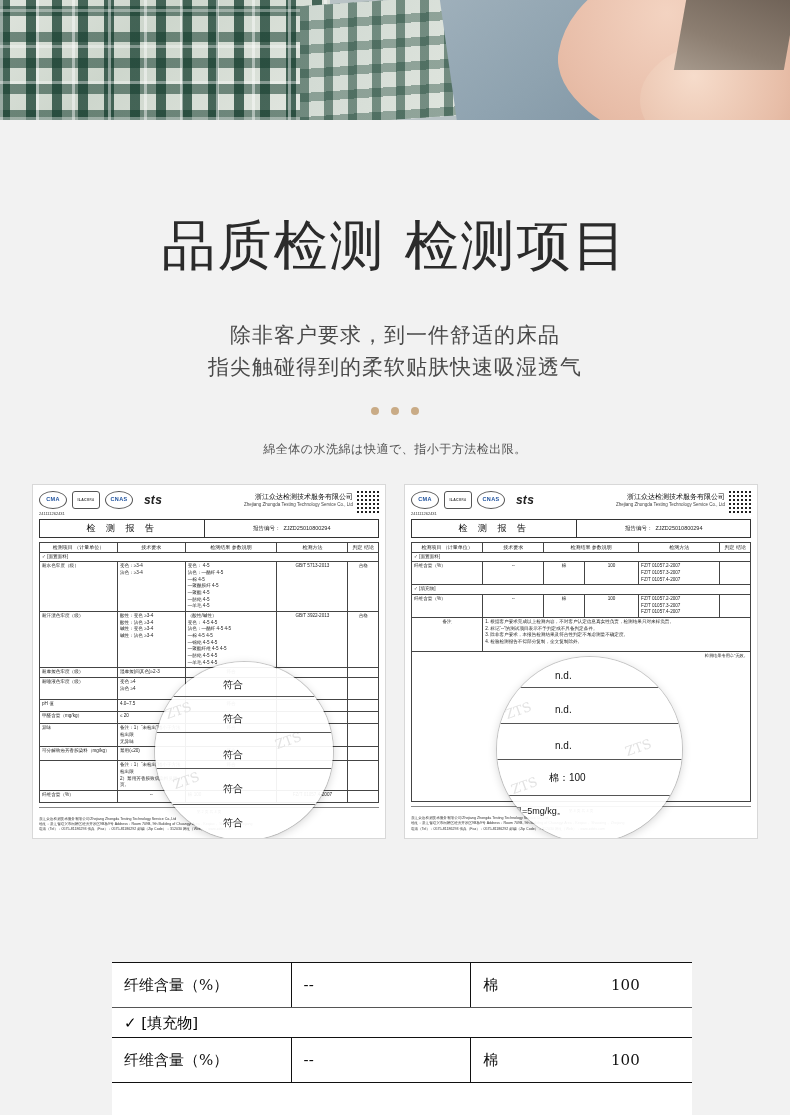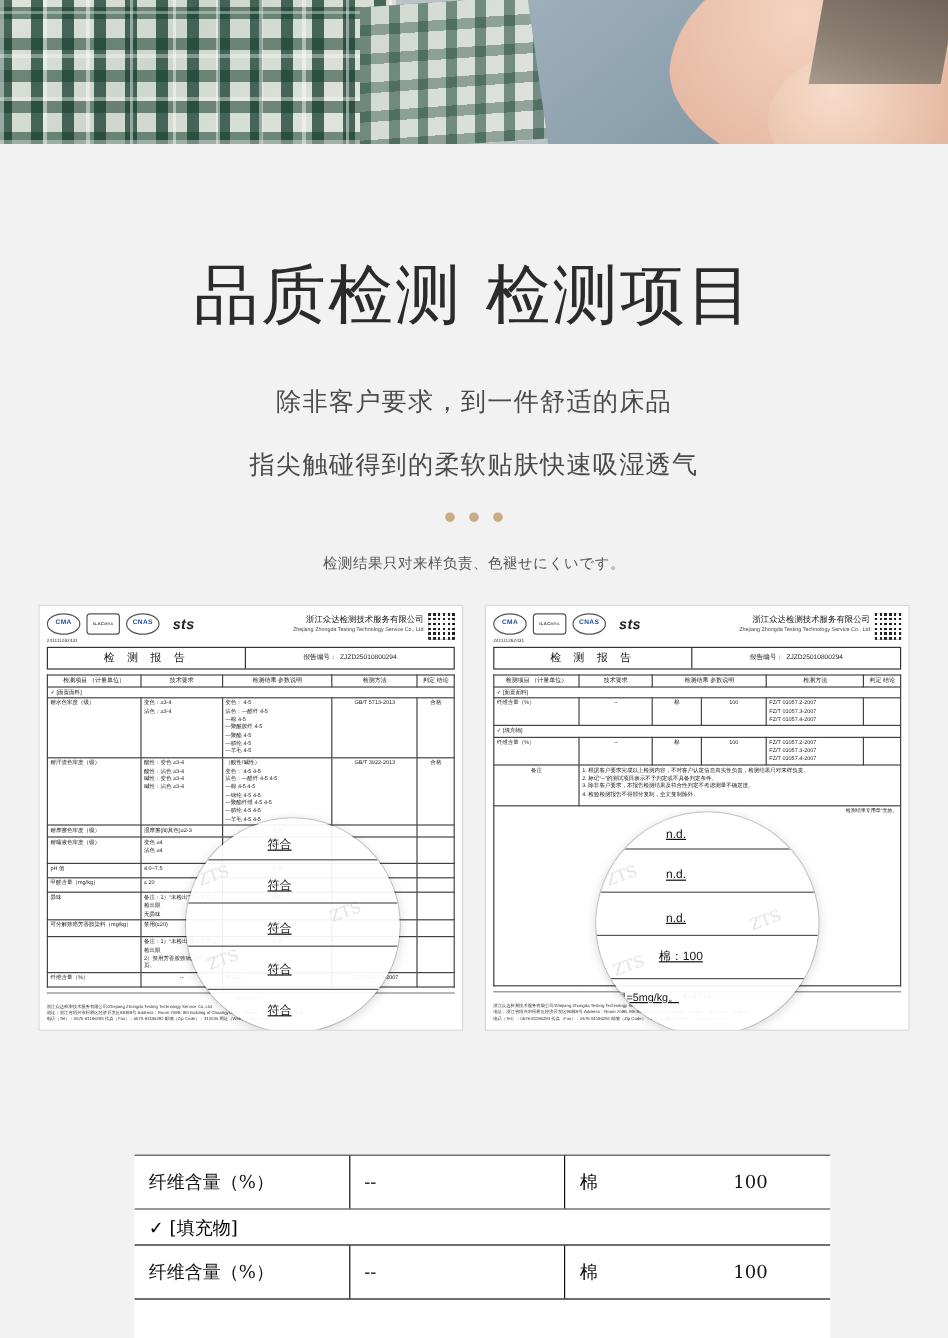--- a/index.html
+++ b/index.html
@@ -67,21 +67,21 @@
     color:#2b2b2b;
     font-size:54px;
     letter-spacing:2px;
     margin-top:90px;
     font-weight:400;
   }
   .sub1,.sub2{
     text-align:center;color:#4a4a4a;font-size:21px;letter-spacing:1px;
   }
   .sub1{margin-top:38px;}
-  .sub2{margin-top:24px;}
+  .sub2{margin-top:4px;}
   .dots{display:flex;justify-content:center;gap:12px;margin-top:26px;}
   .dots i{width:8px;height:8px;border-radius:50%;background:#c9ab86;display:block;}
   .jp{
     text-align:center;color:#555;font-size:12px;margin-top:26px;letter-spacing:.5px;
   }
 
   
   .reports{
     display:flex;gap:18px;justify-content:center;margin-top:26px;
   }
@@ -141,21 +141,21 @@
     overflow:hidden;
   }
   .mag .wm{
     position:absolute;color:#e2e2e2;font-size:13px;font-family:"DejaVu Serif",serif;
     transform:rotate(-20deg);
   }
   .mag .mline{
     position:absolute;left:0;right:0;height:1px;background:#555;
   }
   .mag .mtxt{
-    position:absolute;font-size:9px;color:#111;text-decoration:underline;
+    position:absolute;font-size:9px;color:#111;
   }
   .mag .mtxt.big{font-size:10px;}
 
   
   .zoompanel{
     position:absolute;left:112px;top:962px;width:580px;height:153px;
     background:#fff;overflow:hidden;
   }
   .zrow{display:flex;align-items:center;height:44px;}
   .zcell{padding:0 12px;font-size:15px;color:#111;font-family:"DejaVu Serif","Liberation Serif",serif;}
@@ -179,21 +179,21 @@
   </div>
 
   <div class="headline">品质检测 检测项目</div>
   <div class="sub1">除非客户要求，到一件舒适的床品</div>
   <div class="sub2">指尖触碰得到的柔软贴肤快速吸湿透气</div>
   <div class="dots">
     <i></i>
     <i></i>
     <i></i>
   </div>
-  <div class="jp">检测结果只对来样负责、色褪せにくいです。</div>
+  <div class="jp">綿全体の水洗綿は快適で、指小于方法检出限。</div>
 
   <div class="reports">
 
     <div class="report">
       <div class="rep-head">
         <div class="logo">CMA</div>
         <div class="logo sq" style="font-size:3.5px;color:#333;">ILAC<small>MRA</small></div>
         <div class="logo">CNAS</div>
         <div class="logo sts">sts</div>
         <div class="rep-company">

